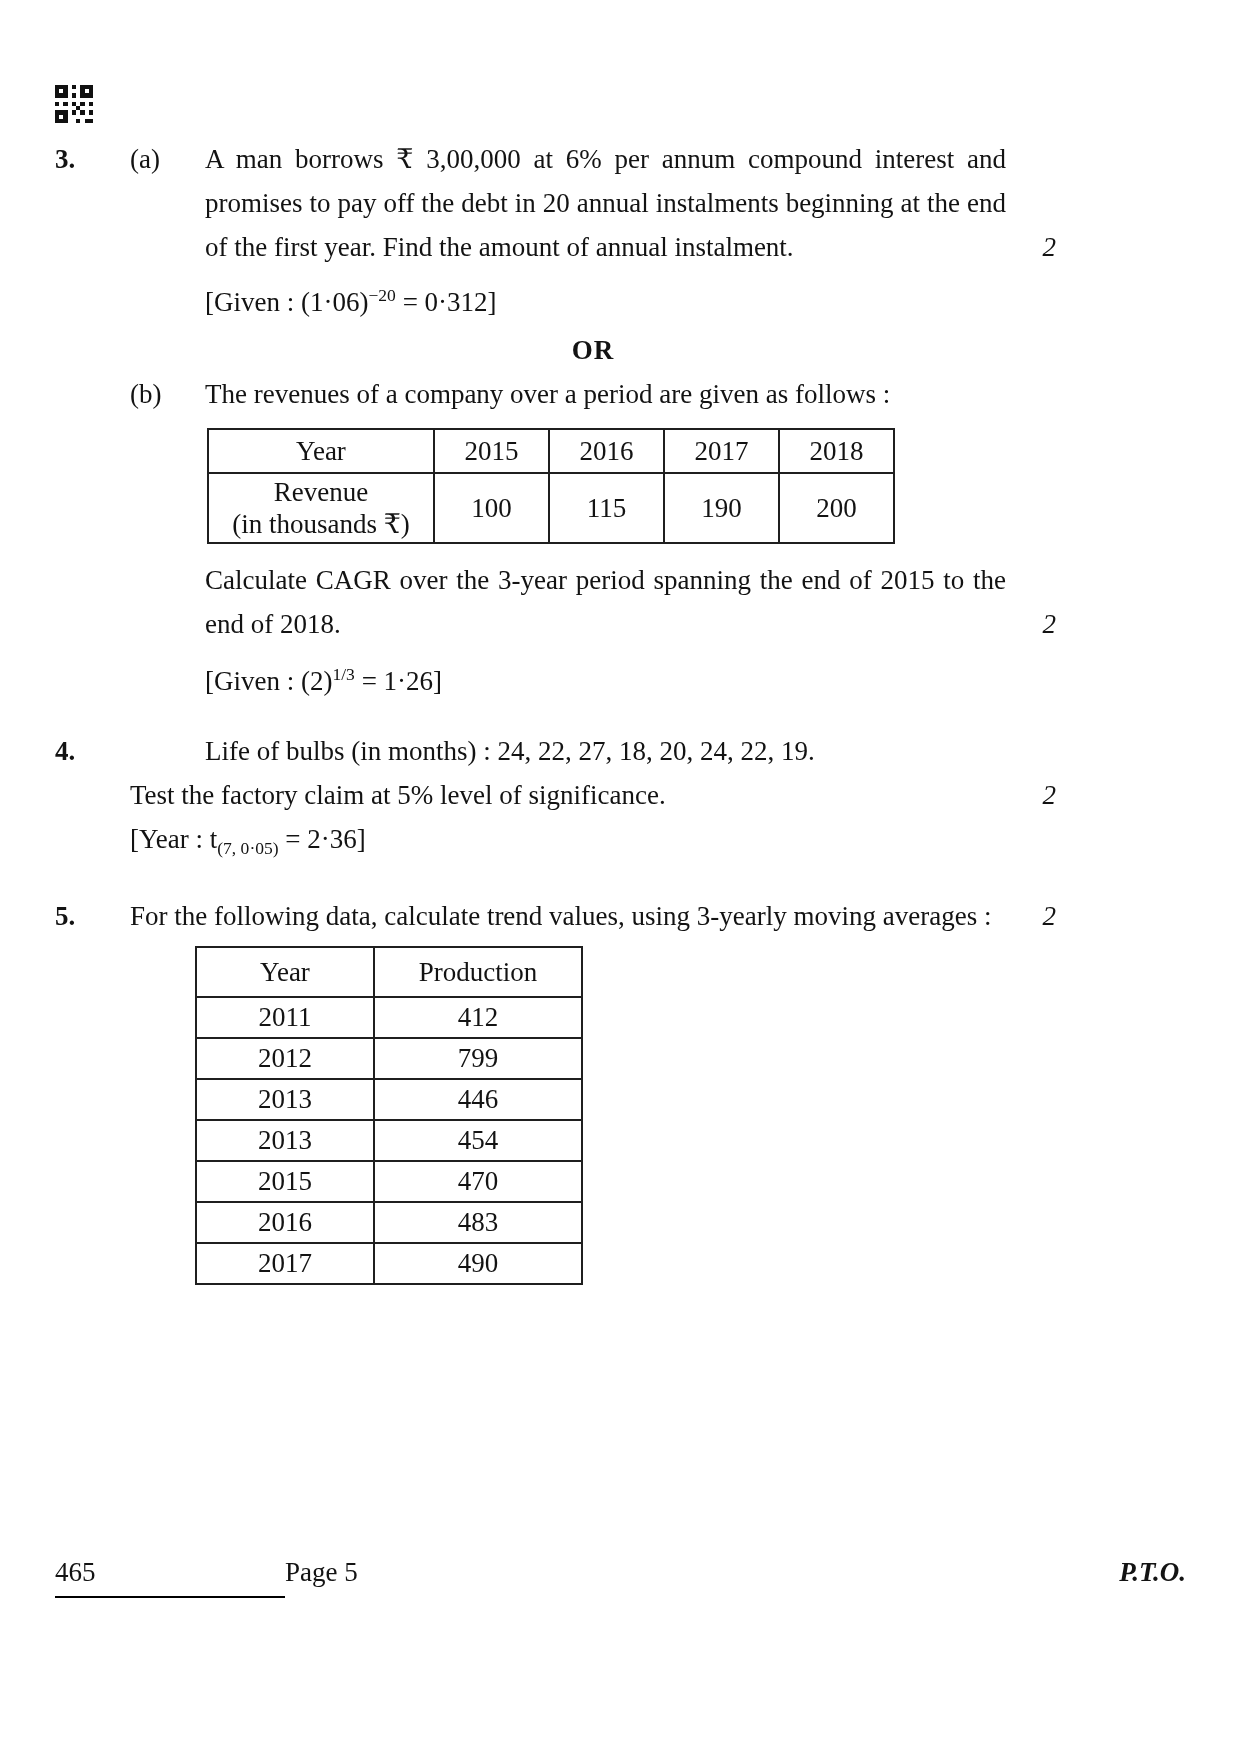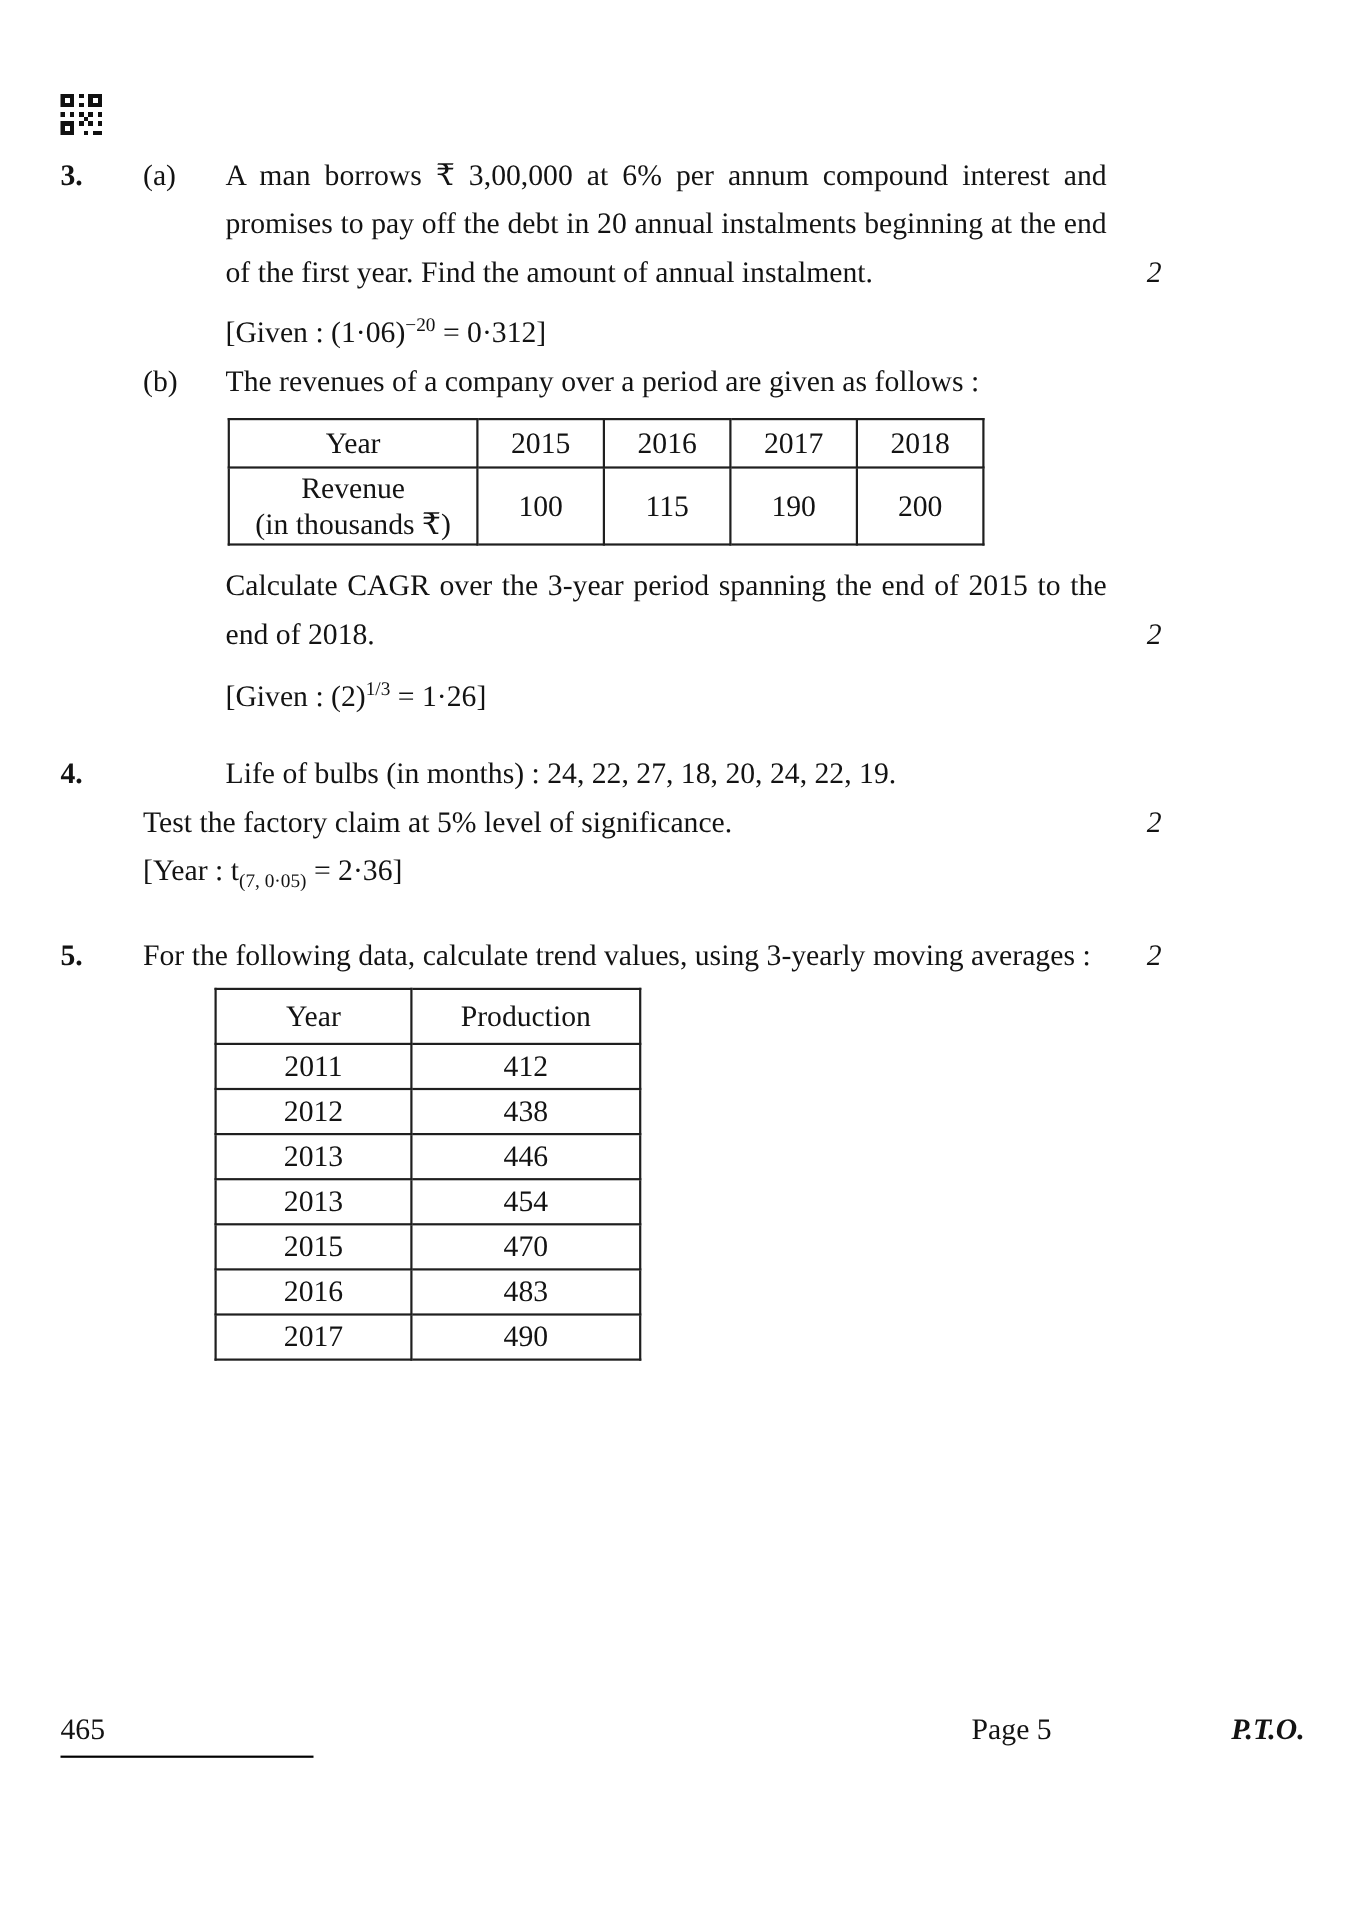--- a/index.html
+++ b/index.html
@@ -56,21 +56,21 @@
   .q5 { margin-top:24px; }
   .prod-table { margin:8px 0 0 65px; }
   .prod-table th, .prod-table td { border:2px solid #1f1f1f; }
   .prod-table .c0 { width:178px; }
   .prod-table .c1 { width:208px; }
   .prod-table th { height:50px; }
   .prod-table td { height:41px; }
 
   .footer { position:absolute; left:55px; right:55px; top:1472px; display:flex; align-items:flex-start; }
   .f-left { width:230px; border-bottom:2px solid #000; padding-bottom:8px; }
-  .f-center { flex:1; text-align:right; }
+  .f-center { flex:1; text-align:left; }
   .f-right { width:230px; text-align:right; font-weight:bold; font-style:italic; }
 </style>
 </head>
 <body>
 
 <div class="page">
 
   <div class="qr">
     <svg width="38" height="38" viewBox="0 0 9 9" shape-rendering="crispEdges">
       <rect x="0" y="0" width="3" height="3" fill="#111"></rect>
@@ -104,20 +104,21 @@
         <div class="pletter">(a)</div>
         <div class="pbody">
           <div class="pm">
             <p class="txt just">A man borrows ₹ 3,00,000 at 6% per annum compound interest and promises to pay off the debt in 20 annual instalments beginning at the end of the first year. Find the amount of annual instalment.</p>
             <span class="marks">2</span>
           </div>
           <p class="given"><span>[Given : (1·06)</span><sup>−20</sup><span> = 0·312]</span></p>
         </div>
       </div>
 
+      <div class="or">OR</div>
 
       <div class="part-row">
         <div class="pletter">(b)</div>
         <div class="pbody">
           <p class="txt">The revenues of a company over a period are given as follows :</p>
 
           <table class="rev-table">
             <tbody>
                 <tr>
               <th class="c0">Year</th>
@@ -175,21 +176,21 @@
             <tr>
           <th class="c0">Year</th>
           <th class="c1">Production</th>
         </tr>
         <tr>
           <td>2011</td>
           <td>412</td>
         </tr>
         <tr>
           <td>2012</td>
-          <td>438</td>
+          <td>799</td>
         </tr>
         <tr>
           <td>2013</td>
           <td>446</td>
         </tr>
         <tr>
           <td>2013</td>
           <td>454</td>
         </tr>
         <tr>

